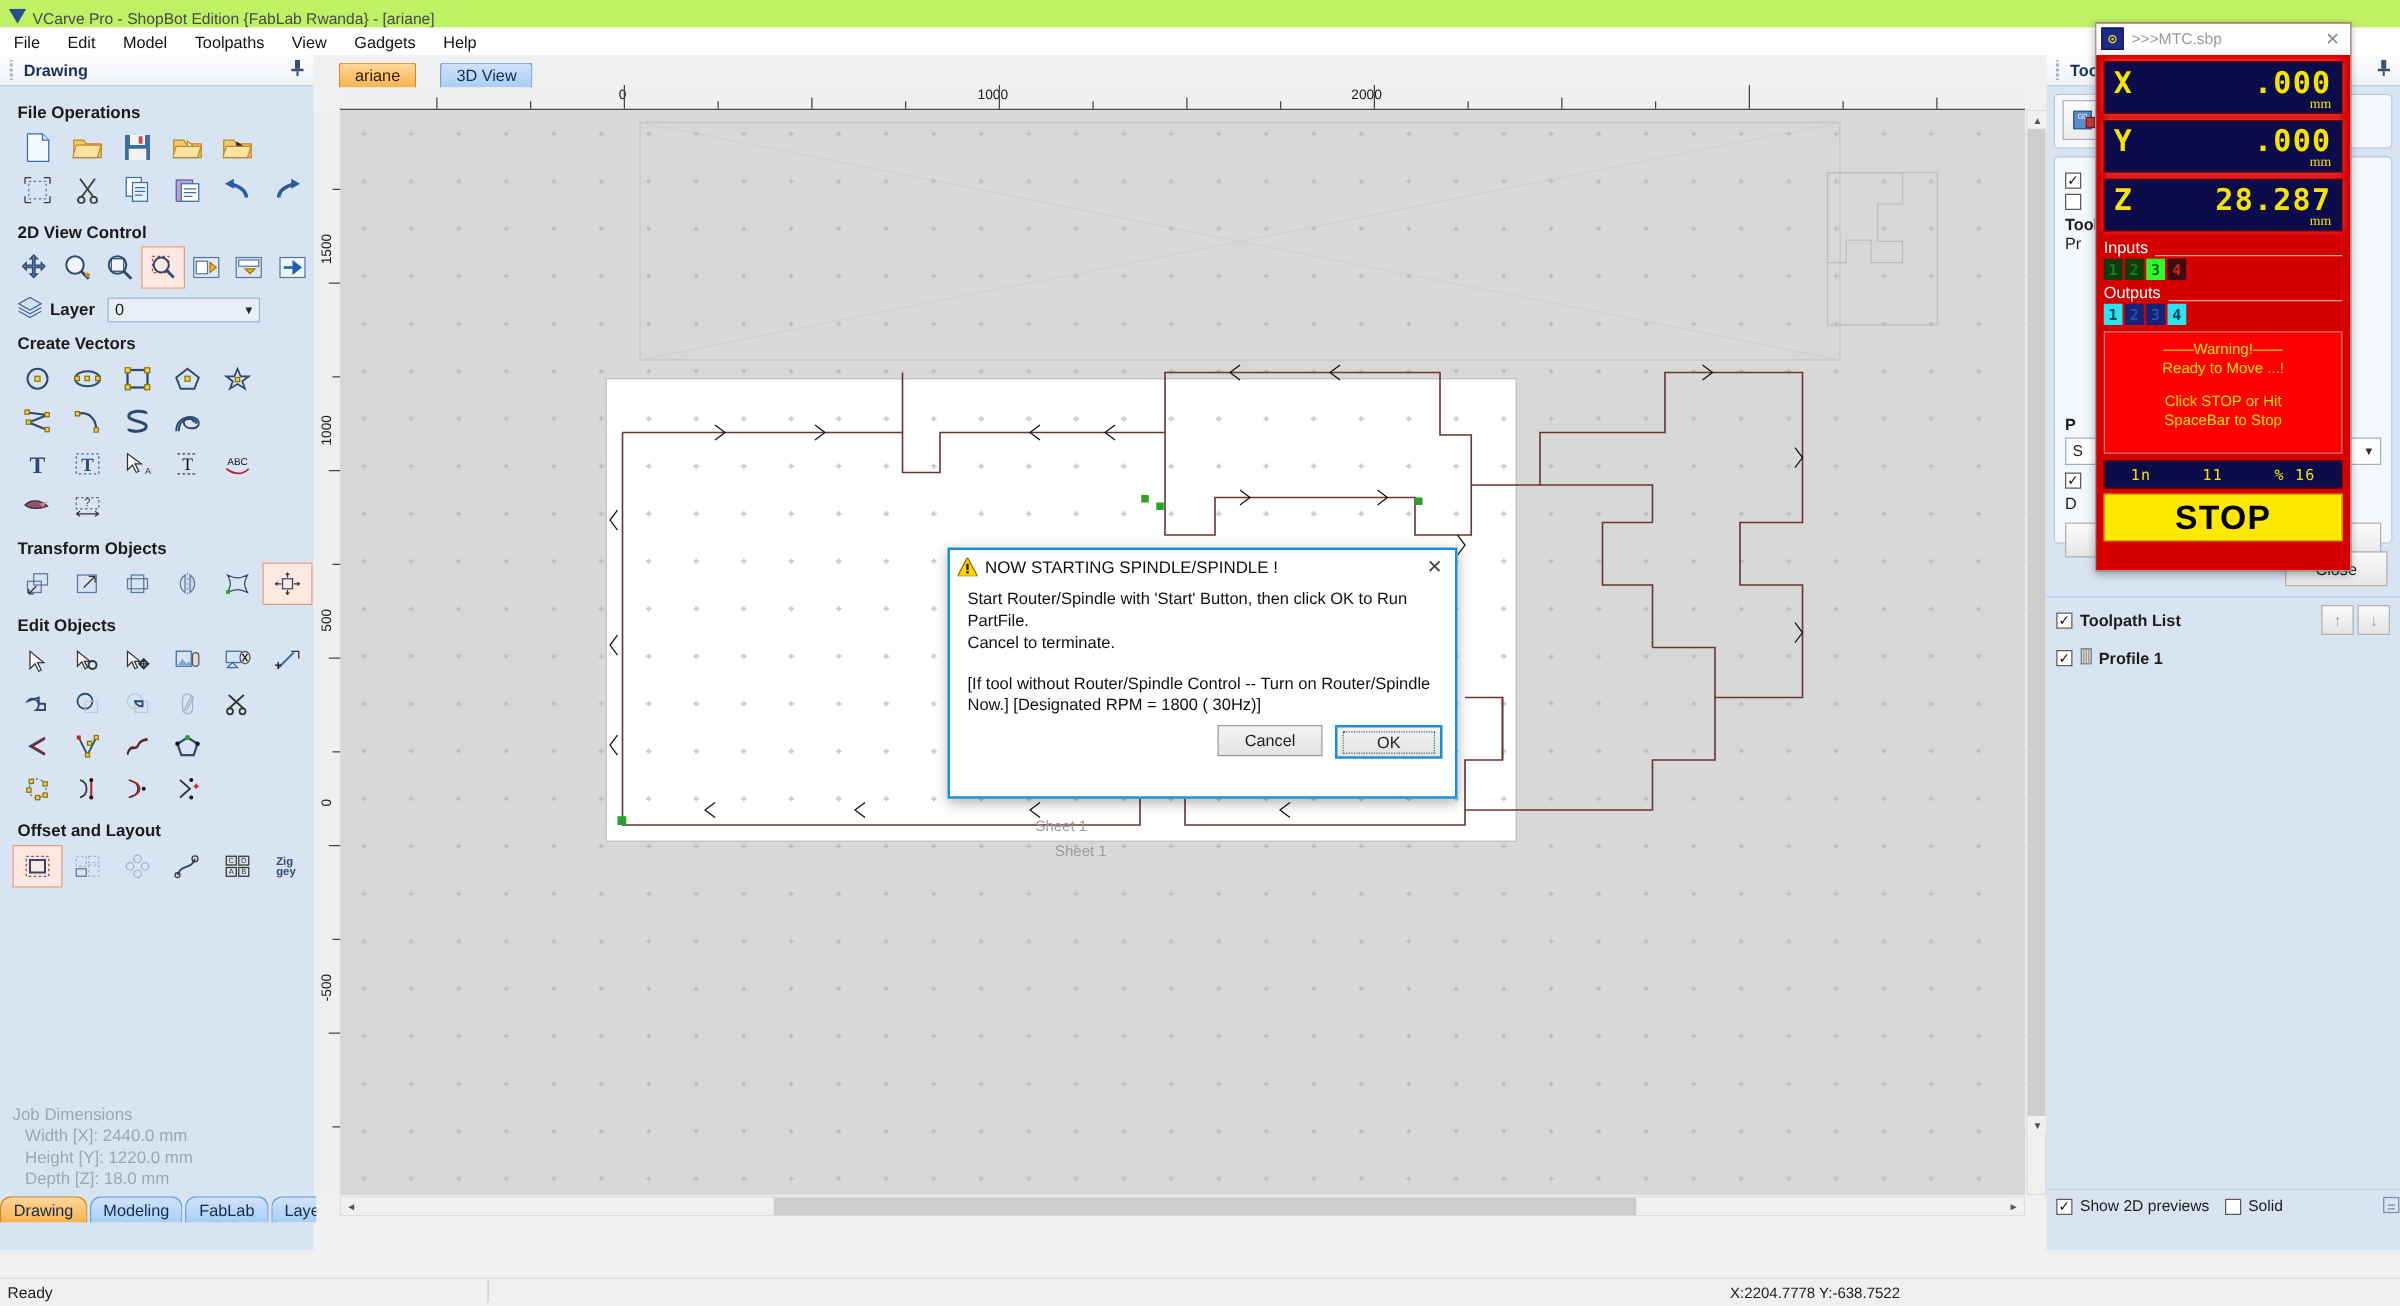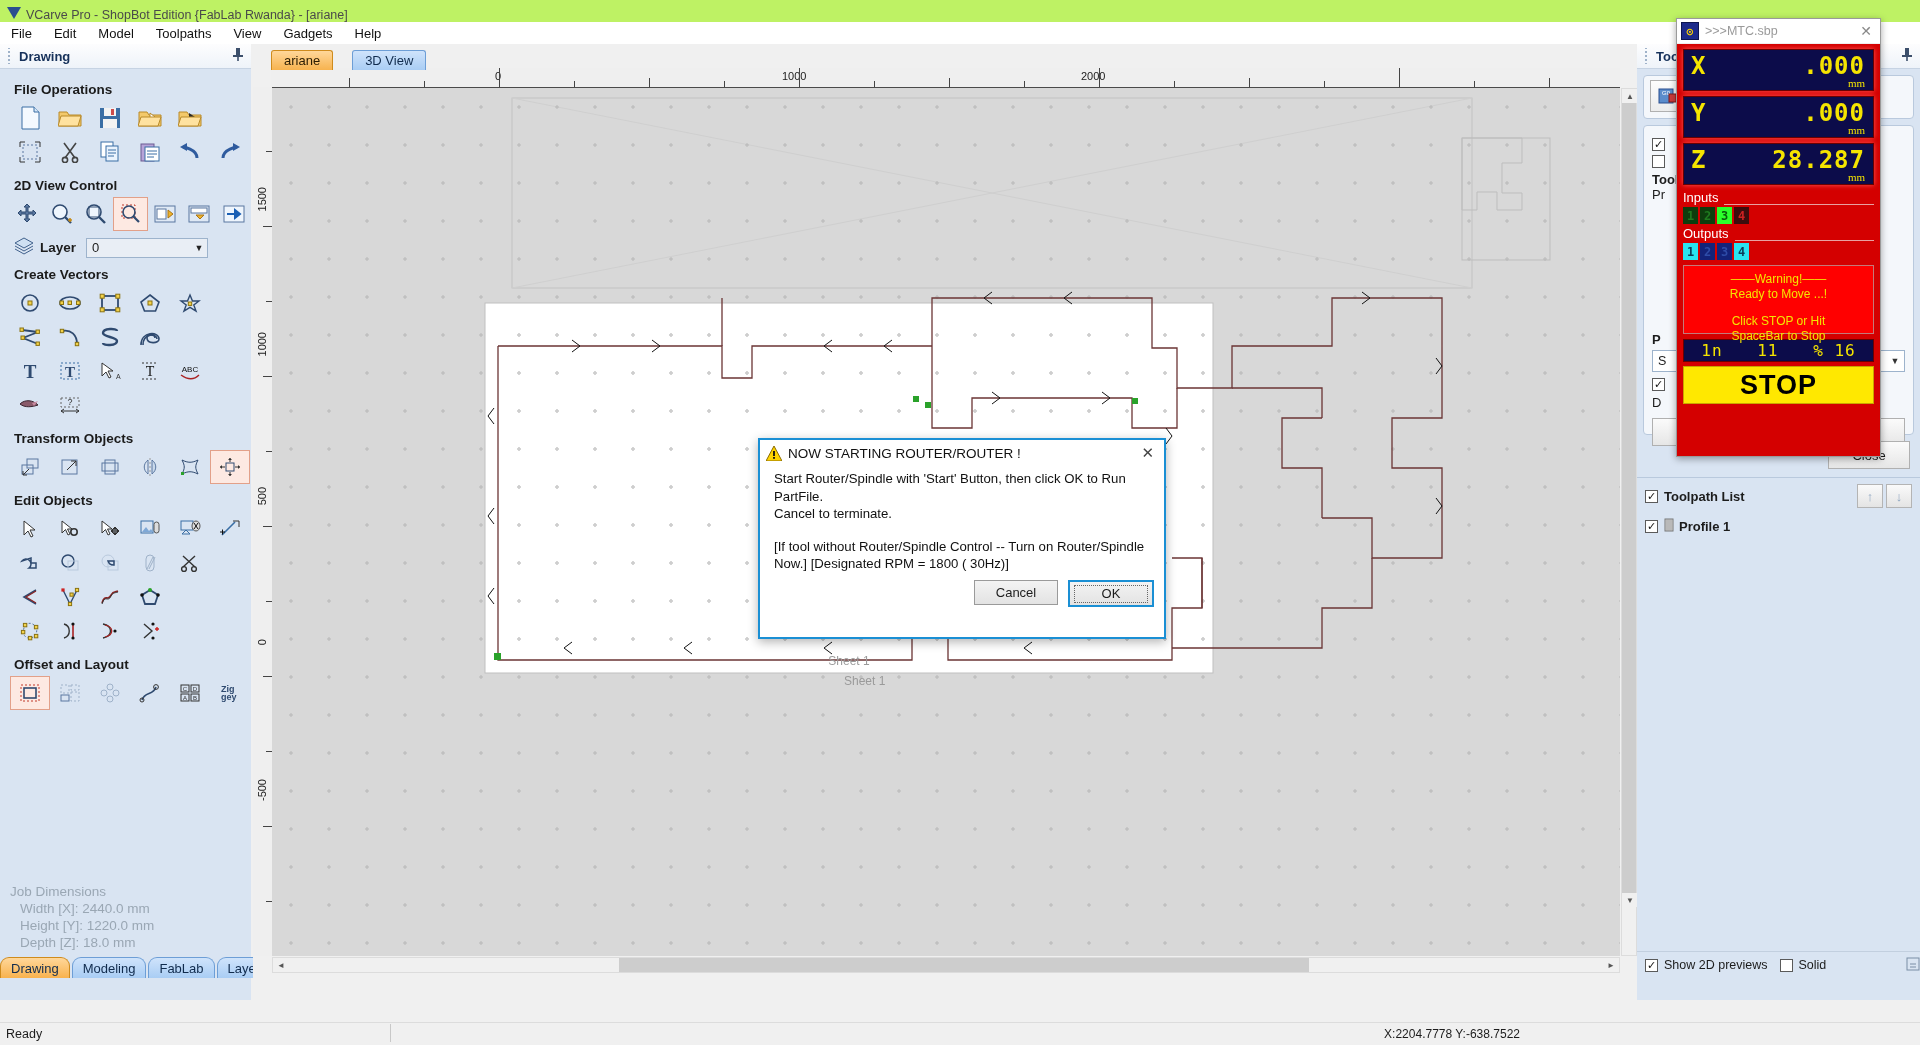--- a/index.html
+++ b/index.html
@@ -121,24 +121,24 @@
   .dro .val{position:absolute;right:8px;top:4px;font-family:"DejaVu Sans Mono","Liberation Mono",monospace;
             font-size:24px;font-weight:bold;color:#f5e400;letter-spacing:1px;line-height:1;}
   .dro .unit{position:absolute;right:8px;bottom:1px;font-family:Liberation Serif, serif;
              font-size:11px;color:#f5e400;}
   .ioLabel{color:#ffffff;font-size:13px;display:flex;align-items:flex-end;margin:1px 0 2px 0;}
   .ioLabel .line{flex:1;height:1px;background:#e8a0a0;margin-left:6px;}
   .iorow{display:flex;margin-bottom:2px;}
   .iobox{width:15px;height:17px;margin-right:2px;display:flex;align-items:center;justify-content:center;
          font-family:"DejaVu Sans Mono","Liberation Mono",monospace;font-size:12px;font-weight:bold;}
   .warnbox{background:#ff0000;border:1px solid #c47a7a;margin:5px 0 5px 0;padding:6px 2px;text-align:center;
-           color:#f5e400;font-size:12px;line-height:1.25;height:69px;box-sizing:border-box;}
+           color:#f5e400;font-size:12px;line-height:1.25;height:98px;box-sizing:border-box;}
   .statline{background:#0c0c4a;border:1px solid #6a0000;height:21px;display:flex;align-items:center;
             justify-content:space-around;font-family:"DejaVu Sans Mono","Liberation Mono",monospace;
-            color:#f5e400;font-size:16px;letter-spacing:1px;}
+            color:#f5e400;font-size:12px;letter-spacing:1px;}
   .stopbtn{margin-top:4px;height:36px;background:#ffe800;border:1px solid #caa400;display:flex;
            align-items:center;justify-content:center;font-size:27px;font-weight:bold;color:#000;letter-spacing:1px;}
 
   
   .modal{position:absolute;left:758px;top:438px;width:404px;height:197px;background:#ffffff;
          border:2px solid #1a8fd4;box-shadow:0 3px 10px rgba(0,0,0,.3);}
   .md-title{height:26px;display:flex;align-items:center;padding:0 6px;}
   .md-warnico{width:16px;height:15px;margin-right:6px;}
   .md-titletext{font-size:13.5px;color:#111;}
   .md-x{margin-left:auto;font-size:15px;color:#444;padding:0 4px;}
@@ -994,21 +994,21 @@
 
   <div class="modal">
     <div class="md-title">
       <span class="md-warnico">
         <svg width="16" height="15" viewBox="0 0 16 15">
             <path d="M8 0 L16 15 L0 15 Z" fill="#ffd400" stroke="#8a6b00"></path>
             <rect x="7.1" y="5" width="1.8" height="5" fill="#111"></rect>
             <rect x="7.1" y="11" width="1.8" height="1.8" fill="#111"></rect>
           </svg>
       </span>
-      <span class="md-titletext">NOW STARTING ROUTER/ROUTER !</span>
+      <span class="md-titletext">NOW STARTING SPINDLE/SPINDLE !</span>
       <span class="md-x">✕</span>
     </div>
     <div class="md-body">
       <div>Start Router/Spindle with 'Start' Button, then click OK to Run PartFile.</div>
       <div>Cancel to terminate.</div>
       <div style="height:15px;"></div>
       <div>[If tool without Router/Spindle Control -- Turn on Router/Spindle</div>
       <div>Now.]  [Designated RPM = 1800 ( 30Hz)]</div>
     </div>
     <div class="md-btns">

